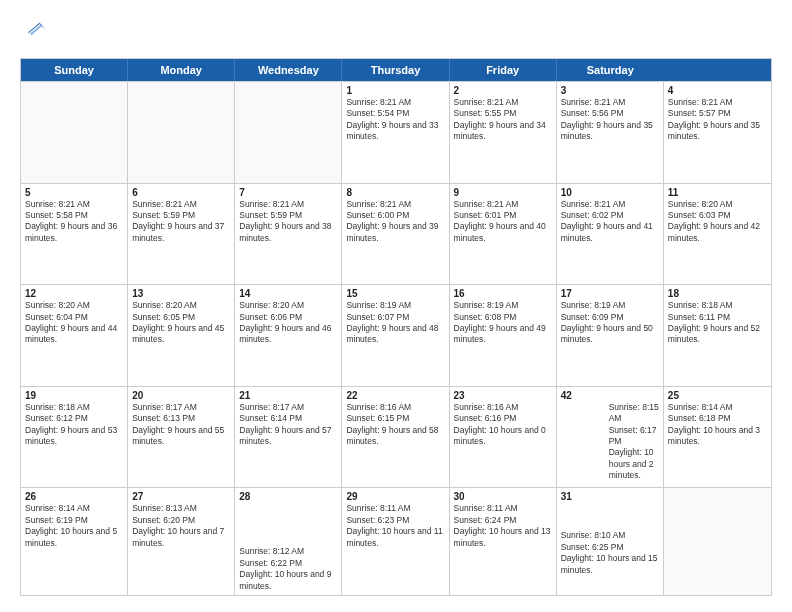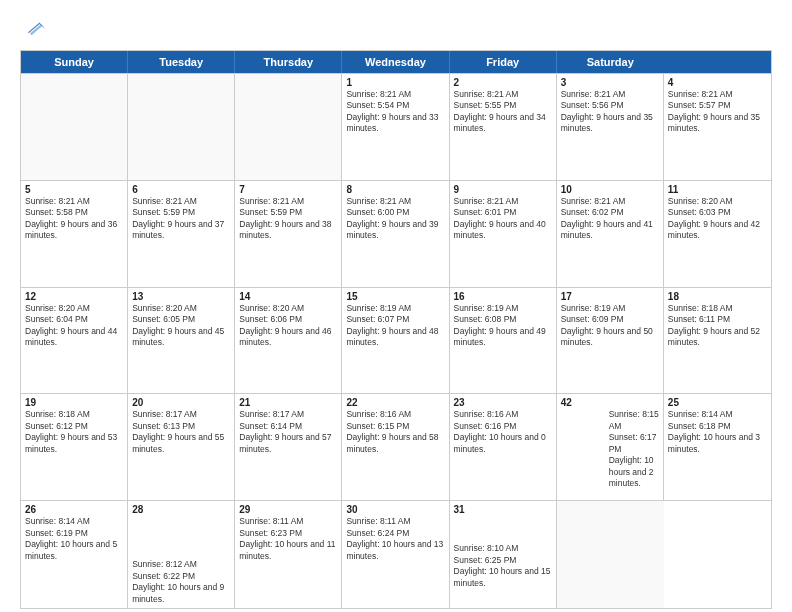--- a/index.html
+++ b/index.html
@@ -6,23 +6,24 @@
     body {
       width: 792px;
       height: 612px;
       font-family: Arial, Helvetica, sans-serif;
       background: #fff;
       overflow: hidden;
     }
     .page {
       width: 792px;
       height: 612px;
-      padding: 16px 20px 3px 20px;
+      padding: 16px 20px 16px 20px;
       display: flex;
       flex-direction: column;
+      gap: 8px;
     }
     .header {
       display: flex;
       justify-content: space-between;
       align-items: flex-start;
       margin-bottom: 10px;
     }
     .logo {
       display: flex;
       align-items: center;
@@ -131,23 +132,23 @@
     </div>
     <div class="title-block">
       <div class="month-title"></div>
       <div class="subtitle"></div>
     </div>
   </div>
 
   <div class="calendar">
     <div class="cal-header">
     <div class="cal-header-cell">Sunday</div>
-        <div class="cal-header-cell">Tuesday</div>
+        <div class="cal-header-cell">Monday</div>
+        <div class="cal-header-cell">Wednesday</div>
         <div class="cal-header-cell">Thursday</div>
-        <div class="cal-header-cell">Wednesday</div>
         <div class="cal-header-cell">Friday</div>
         <div class="cal-header-cell">Saturday</div>
       </div>
     <div class="cal-body">
     <div class="cal-row">
           <div class="cal-cell empty"></div>
           <div class="cal-cell empty"></div>
           <div class="cal-cell empty"></div>
           <div class="cal-cell">
             <span class="day-num">1</span>
@@ -307,20 +308,26 @@
           </div>
         </div>
         <div class="cal-row">
           <div class="cal-cell">
             <span class="day-num">26</span>
             <div class="day-info" style="white-space: pre-line;">Sunrise: 8:14 AM
 Sunset: 6:19 PM
 Daylight: 10 hours and 5 minutes.</div>
           </div>
           <div class="cal-cell">
+            <span class="day-num">27</span>
+            <div class="day-info" style="white-space: pre-line;">Sunrise: 8:13 AM
+Sunset: 6:20 PM
+Daylight: 10 hours and 7 minutes.</div>
+          </div>
+          <div class="cal-cell">
             <span class="day-num">28</span>
             <div class="day-info" style="white-space: pre-line; margin-top: 44px;">Sunrise: 8:12 AM
 Sunset: 6:22 PM
 Daylight: 10 hours and 9 minutes.</div>
           </div>
           <div class="cal-cell">
             <span class="day-num">29</span>
             <div class="day-info" style="white-space: pre-line;">Sunrise: 8:11 AM
 Sunset: 6:23 PM
 Daylight: 10 hours and 11 minutes.</div>

